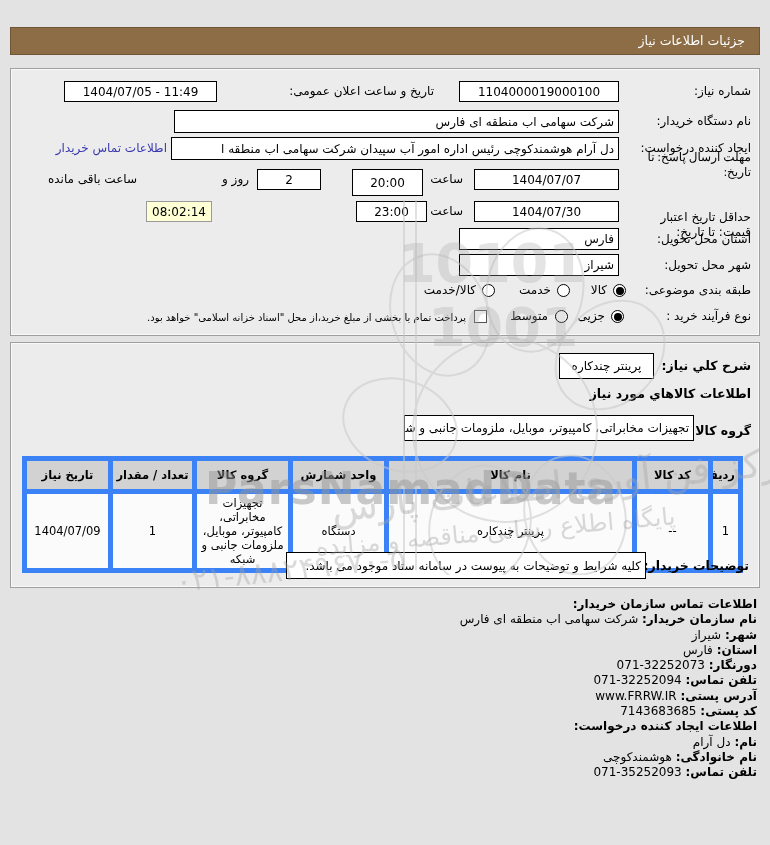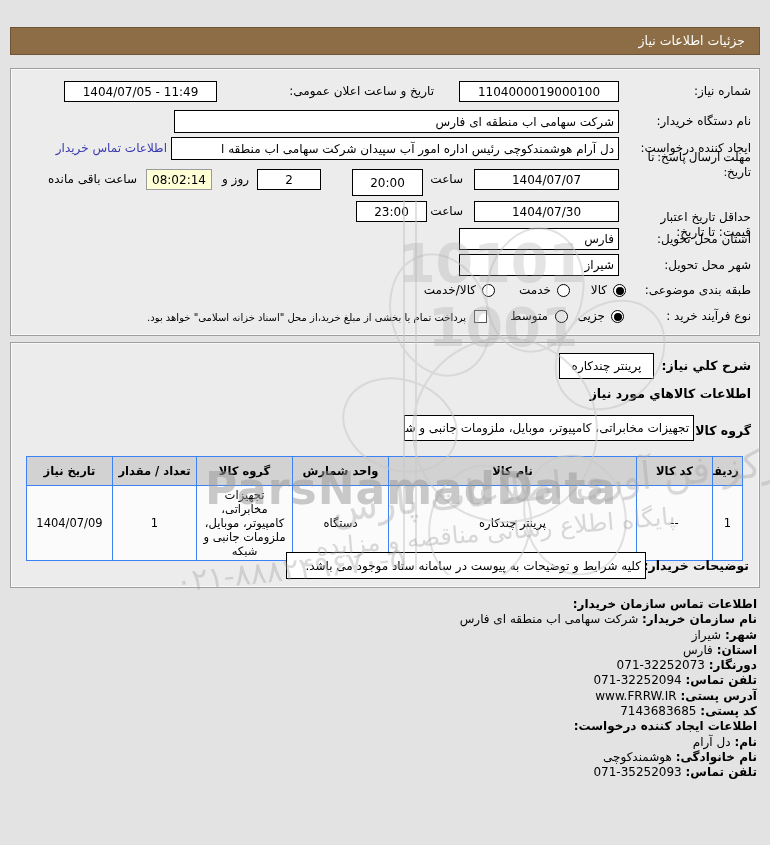--- a/index.html
+++ b/index.html
@@ -14,32 +14,32 @@
     border:1px solid #9e9e9e;box-shadow:inset 0 0 0 1px #f9f9f9;box-sizing:border-box;}
   #panel1{top:68px;height:268px;}
   #panel2{top:342px;height:246px;}
 
   .lbl{position:absolute;font-size:12px;text-align:right;line-height:15px;}
   .b{font-weight:bold;}
   .ibox{position:absolute;background:#fff;border:1px solid #000;box-sizing:border-box;
     font-size:12px;display:flex;align-items:center;overflow:hidden;white-space:nowrap;}
   .ibox.center{justify-content:center;}
   .ibox.rt{justify-content:flex-start;padding-right:4px;}
-  .ybox{background:#ffffd6;border:1px solid #9a9a9a;color:#000;}
+  .ybox{background:#ffffd6;border:1px solid #9a9a9a;color:#000;margin-top:32px;}
   .link{position:absolute;font-size:12px;color:#3a3ab0;cursor:pointer;}
 
   .radio{position:absolute;width:13px;height:13px;border:1px solid #000;border-radius:50%;
     background:#fff;box-sizing:border-box;}
   .radio.on::after{content:"";position:absolute;inset:1.5px;background:#000;border-radius:50%;}
   .checkbox{position:absolute;width:13px;height:13px;border:1px solid #555;background:#fff;
     box-sizing:border-box;}
 
   table.goods{position:absolute;top:113px;right:16px;width:716px;border-collapse:collapse;
     table-layout:fixed;font-size:11.5px;}
-  table.goods th,table.goods td{border:1px solid #3b82f6;text-align:center;padding:2px 3px;
+  table.goods th,table.goods td{border:5px solid #3b82f6;text-align:center;padding:2px 3px;
     overflow:hidden;}
   table.goods th{background:#d2d2d2;font-weight:bold;height:24px;}
   table.goods td{background:rgba(252,252,252,.92);height:62px;}
 
   .footer{position:absolute;top:597px;right:13px;text-align:right;font-size:12px;
     line-height:15.3px;}
 
   .wm{position:absolute;pointer-events:none;z-index:5;}
   .wm-brand{left:205px;top:428px;font-size:44px;font-weight:bold;
     color:rgba(150,150,150,.5);letter-spacing:1px;direction:ltr;margin-top:35px;}

